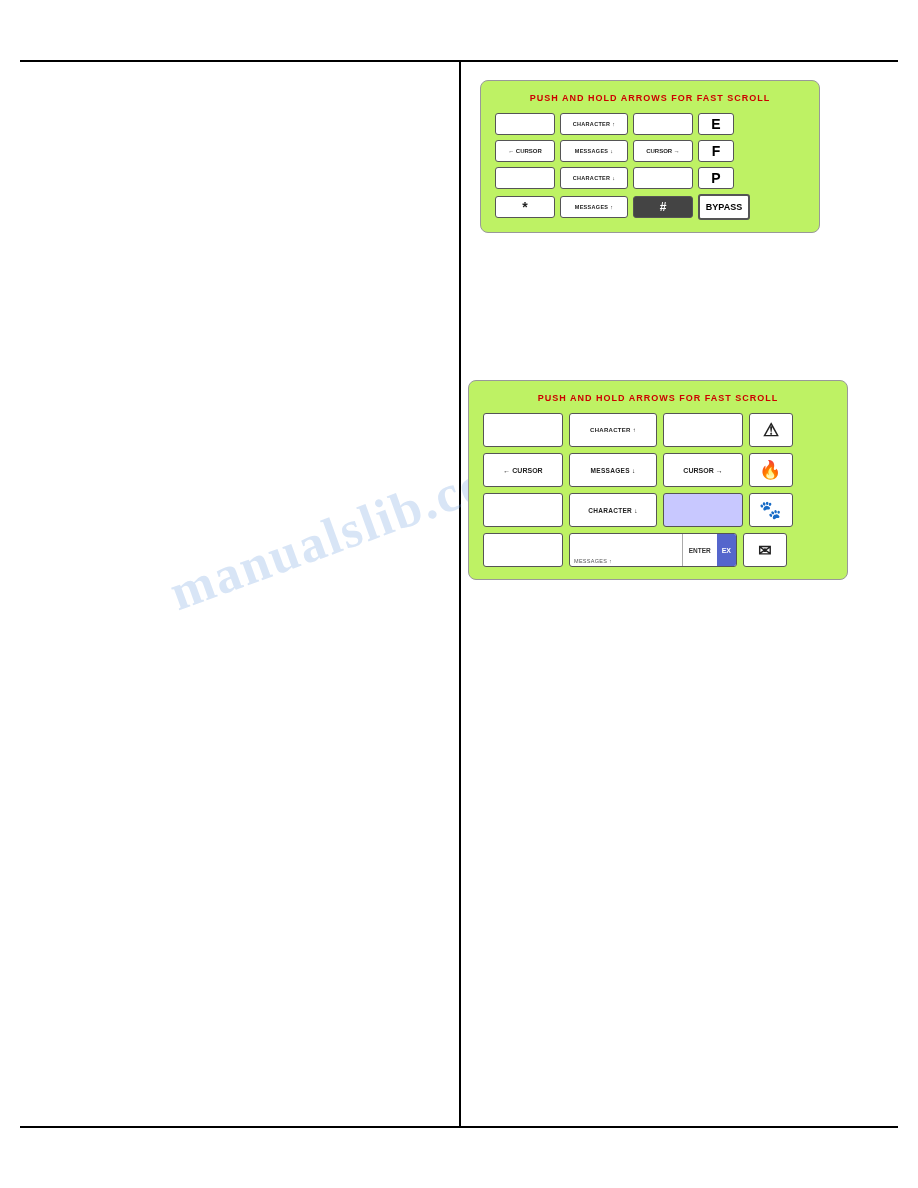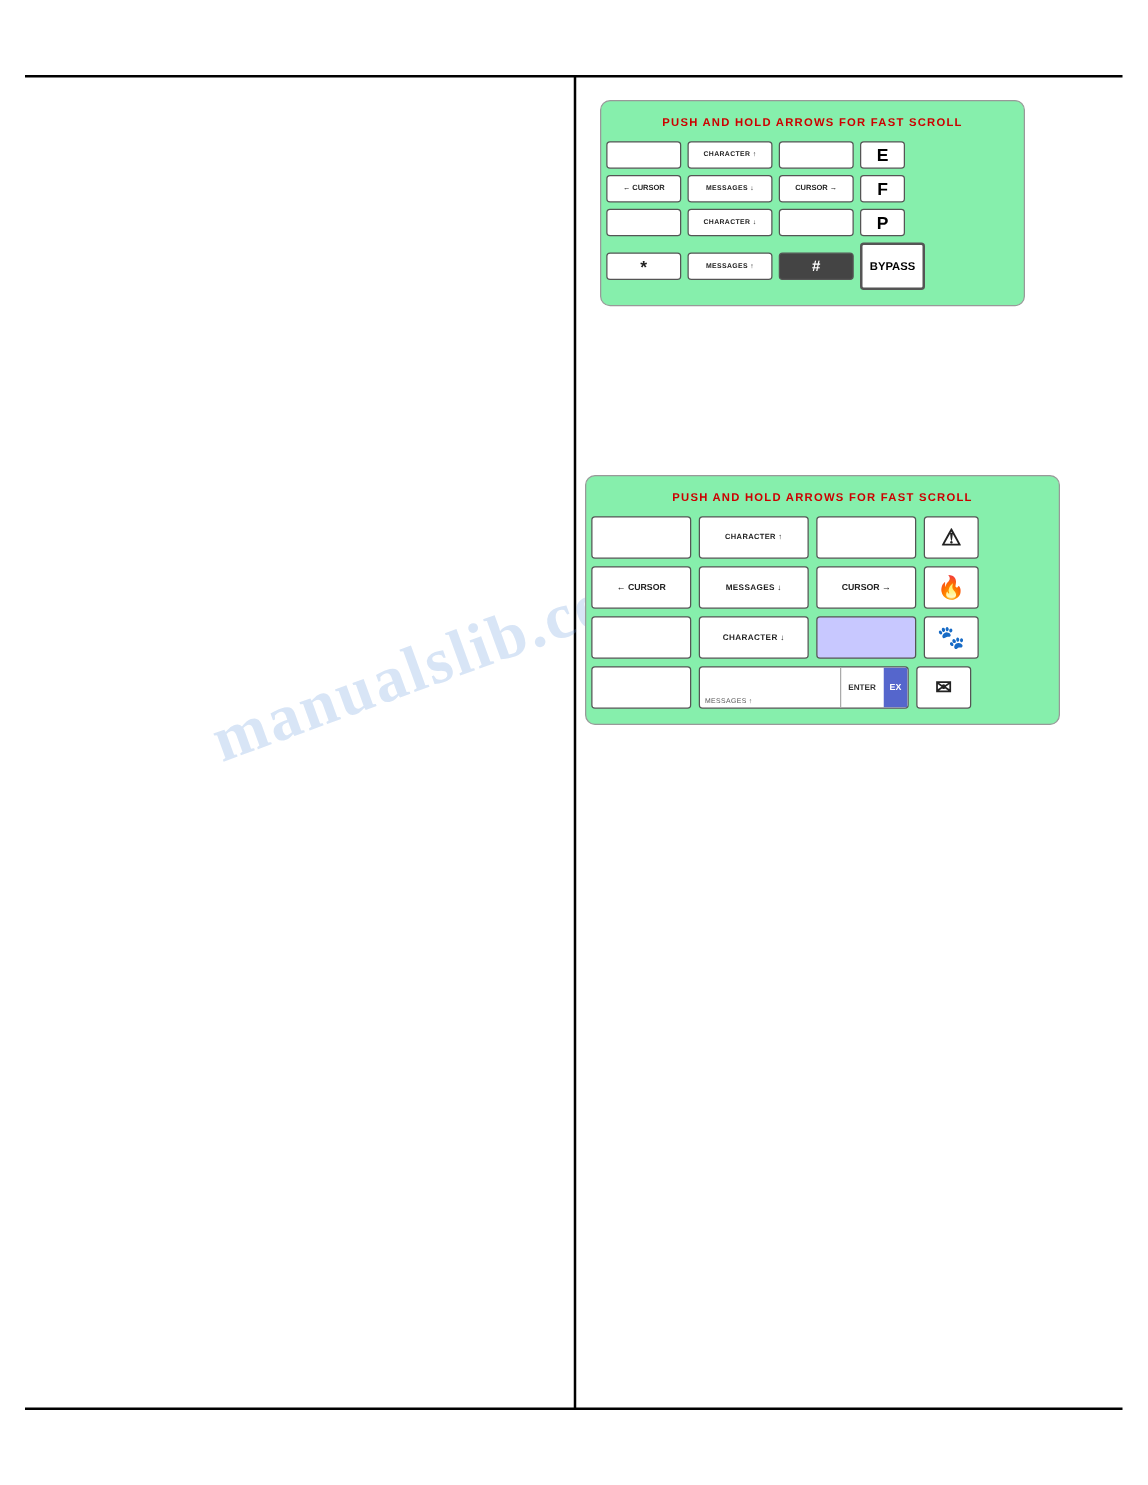--- a/index.html
+++ b/index.html
@@ -55,22 +55,22 @@
       user-select: none;
       letter-spacing: 2px;
       font-family: 'Times New Roman', serif;
     }
 
     
     .panel {
       position: absolute;
       border: 1.5px solid #999;
       border-radius: 8px;
-      background: #86efac;
-      padding: 12px 4px;
+      background: #bef264;
+      padding: 12px 14px;
     }
 
     
     .panel-title {
       font-size: 9px;
       font-weight: bold;
       color: #cc0000;
       text-align: center;
       letter-spacing: 1px;
       margin-bottom: 10px;
@@ -188,21 +188,21 @@
     <div class="key-btn key-sm"></div>
     <div class="key-btn key-sm" style="font-size:5.5px; letter-spacing:0.3px;">CHARACTER ↓</div>
     <div class="key-btn key-sm"></div>
     <div class="key-letter" style="height:22px; font-size:14px; font-weight:bold;">P</div>
   </div>
 
   <div style="display:grid; grid-template-columns: 60px 68px 60px 52px; gap:5px; align-items:center;">
     <div class="key-btn key-sm" style="font-size:14px;">*</div>
     <div class="key-btn key-sm" style="font-size:5.5px; letter-spacing:0.3px;">MESSAGES ↑</div>
     <div class="key-btn key-sm" style="font-size:12px; font-weight:bold; background:#444; color:#fff;">#</div>
-    <div class="key-bypass key-sm" style="height:38px; font-size:9px; font-weight:bold; border:2px solid #555;text-align:right;">BYPASS</div>
+    <div class="key-bypass key-sm" style="height:26px; font-size:9px; font-weight:bold; border:2px solid #555;text-align:right;">BYPASS</div>
   </div>
 </div>
 
 <div class="panel panel2">
   <div class="panel-title">PUSH AND HOLD ARROWS FOR FAST SCROLL</div>
 
   <div style="display:grid; grid-template-columns: 80px 88px 80px 44px; gap:6px; margin-bottom:6px; align-items:center;">
     <div class="key-btn key-lg2"></div>
     <div class="key-btn key-lg2" style="font-size:6.5px; flex-direction:column;">
       <span style="font-size:6px; letter-spacing:0.3px;">CHARACTER ↑</span>

